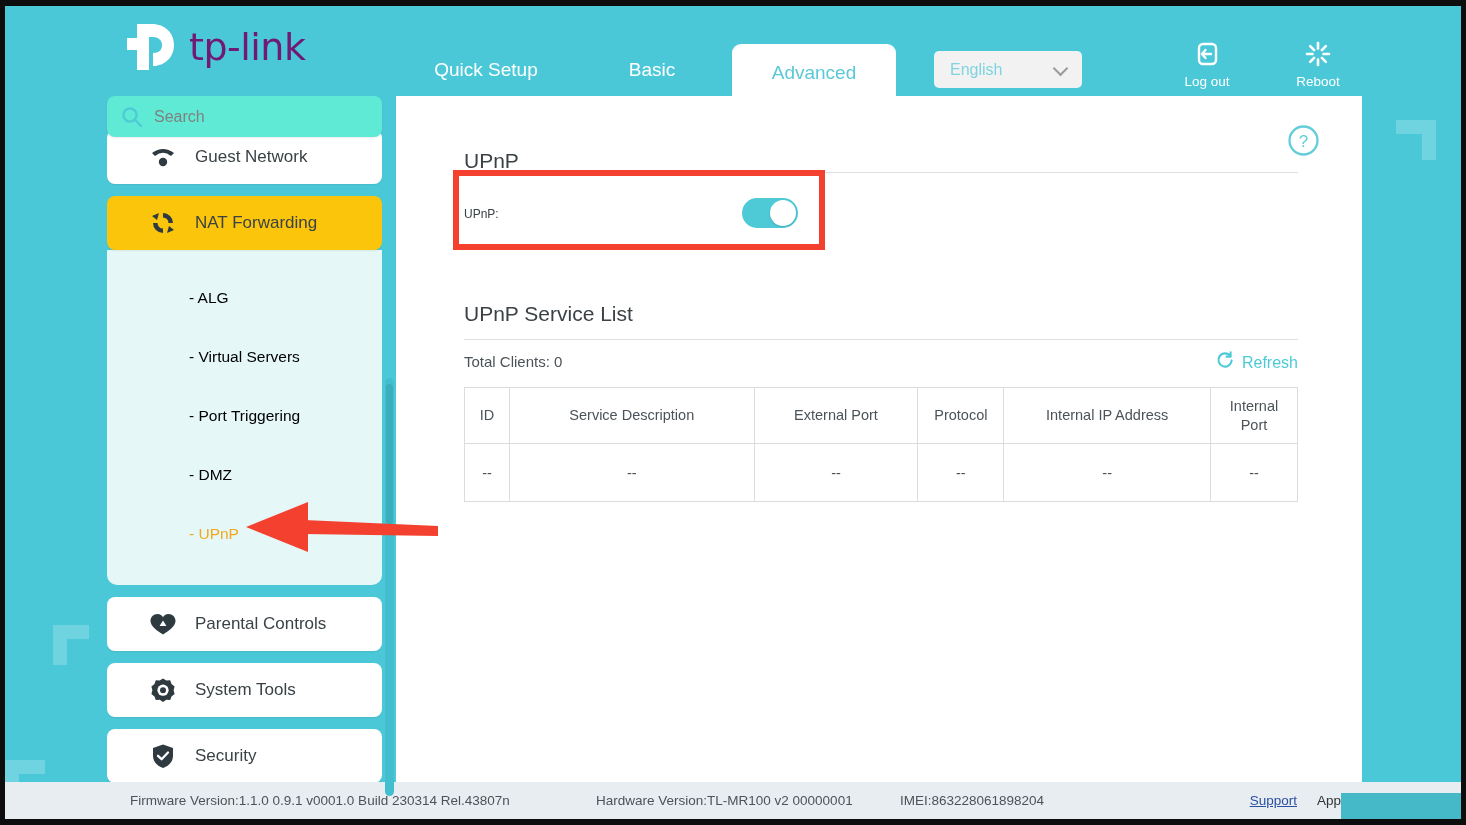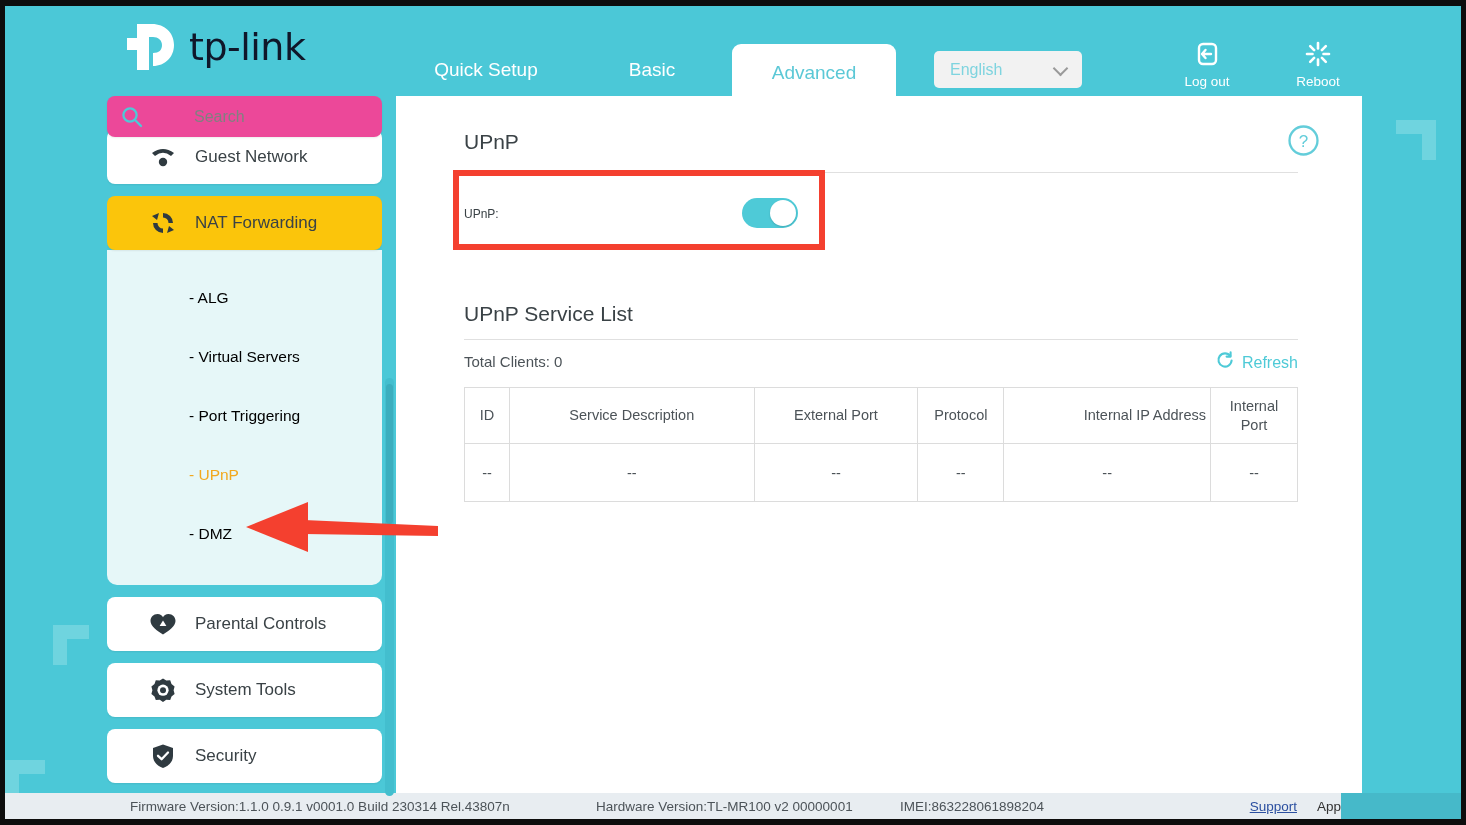--- a/index.html
+++ b/index.html
@@ -30,21 +30,21 @@
   .edge-right { position: absolute; right:0; top:0; width:5px; height:825px; background:#0d0d0d; z-index: 60;}
 
   
   .header { position: absolute; left: 0; top: 6px; width: 1466px; height: 90px; }
   .logo {
     position: absolute; left: 122px; top: 12px;
     display: flex; align-items: center; gap: 9px;
   }
   .logo-mark { width: 58px; height: 58px; position: relative; }
   .logo-text {
-    color: #0f172a; font-size: 38px; letter-spacing: -0.5px;
+    color: #701a75; font-size: 38px; letter-spacing: -0.5px;
     font-family: "DejaVu Sans", sans-serif; font-weight: 400;
   }
 
   .navtabs { position: absolute; left: 400px; top: 32px; display: flex; align-items: flex-end; height: 64px; }
   .navtab {
     font-size: 19px; color: #ffffff;
     padding: 0 0 0 0; height: 64px; line-height: 64px;
     cursor: pointer; text-align: center;
   }
   .navtab.t1 { width: 172px; }
@@ -79,24 +79,23 @@
   .hdr-reboot { left: 1280px; }
 
   
   .sidebar {
     position: absolute; left: 107px; top: 96px;
     width: 275px; height: 700px;
   }
   .search-box {
     position: absolute; left: 0px; top: 0px;
     width: 275px; height: 41px;
-    background: #ec4899; border-radius: 8px;
+    background: #5eead4; border-radius: 8px;
     display: flex; align-items: center; z-index: 20;
     box-shadow: 0 1px 2px rgba(0,0,0,0.08);
-    gap: 40px;
   }
   .search-box .sicon { margin-left: 14px; width: 22px; height: 22px; }
   .search-box input {
     border: none; outline: none; background: transparent;
     font-size: 16px; color: #3b3b3b; margin-left: 11px;
     font-family: "Liberation Sans", sans-serif; width: 200px;
   }
   .search-box input::placeholder { color: #808080; }
 
   .menu-scroll {
@@ -138,21 +137,21 @@
     border-radius: 5px;
   }
 
   
   .content {
     position: absolute; left: 396px; top: 96px;
     width: 966px; height: 700px;
     background: #ffffff;
   }
   .panel-title {
-    position: absolute; left: 68px; top: 34px;
+    position: absolute; left: 68px; top: 53px;
     font-size: 21px; color: #3a4246;
   }
   .panel-rule {
     position: absolute; left: 68px; top: 76px; width: 834px;
     height: 1px; background: #e0e0e0;
   }
   .help-icon {
     position: absolute; right: 43px; top: 29px;
     width: 31px; height: 31px; cursor: pointer;
   }
@@ -207,21 +206,21 @@
     border: 1px solid #dcdcdc;
     font-weight: normal; color: #4c5358;
     font-size: 14.5px; text-align: center;
   }
   table.svc th { height: 56px; padding: 0 4px; line-height: 1.25; }
   table.svc td { height: 58px; }
 
   
   .footer {
     position: absolute; left: 0; bottom: 6px;
-    width: 1466px; height: 26px;
+    width: 1466px; height: 37px;
     background: #E8EDF1;
     font-size: 13.5px; color: #4c5358;
     display: flex; align-items: center;
   }
   .footer .fleft { position: absolute; left: 130px; white-space: nowrap;}
   .footer .fmid  { position: absolute; left: 596px; white-space: nowrap;}
   .footer .fimei { position: absolute; left: 900px; white-space: nowrap;}
   .footer .fsupport { position: absolute; right: 169px; color: #2b4fa0; text-decoration: underline; cursor:pointer;}
   .footer .fapp { position: absolute; right: 125px; color: #333; cursor:pointer;}
   .footer-tealcap {
@@ -330,22 +329,22 @@
             <path d="M24 20 L17 23 L19 16 Z" fill="#2f3a40"></path>
           </svg>
         </span>
         <span class="mlabel">NAT Forwarding</span>
       </div>
 
       <div class="submenu">
         <div class="subitem">- ALG</div>
         <div class="subitem">- Virtual Servers</div>
         <div class="subitem">- Port Triggering</div>
+        <div class="subitem">- DMZ</div>
         <div class="subitem active">- UPnP</div>
-        <div class="subitem">- DMZ</div>
       </div>
 
       <div class="menu-item">
         <span class="micon">
           <svg width="28" height="26" viewBox="0 0 28 26">
             <path d="M8.5 3 C4.5 3 1.5 6 1.5 10 C1.5 15 8 20 14 23.5 C20 20 26.5 15 26.5 10 C26.5 6 23.5 3 19.5 3 C16.8 3 14.8 4.4 14 6.3 C13.2 4.4 11.2 3 8.5 3 Z" fill="#2f3a40"></path>
             <path d="M14 9.5 L17.4 15 L10.6 15 Z" fill="#ffffff"></path>
           </svg>
         </span>
         <span class="mlabel">Parental Controls</span>
@@ -412,21 +411,21 @@
       <span>Refresh</span>
     </div>
 
     <table class="svc">
       <thead>
         <tr>
           <th style="width:45px;">ID</th>
           <th style="width:245px;">Service Description</th>
           <th style="width:164px;">External Port</th>
           <th style="width:86px;">Protocol</th>
-          <th style="width:207px;text-align:right;">Internal IP Address</th>
+          <th style="width:207px;">Internal IP Address</th>
           <th style="width:87px;">Internal Port</th>
         </tr>
       </thead>
       <tbody>
         <tr>
           <td>--</td>
           <td>--</td>
           <td>--</td>
           <td>--</td>
           <td>--</td>

